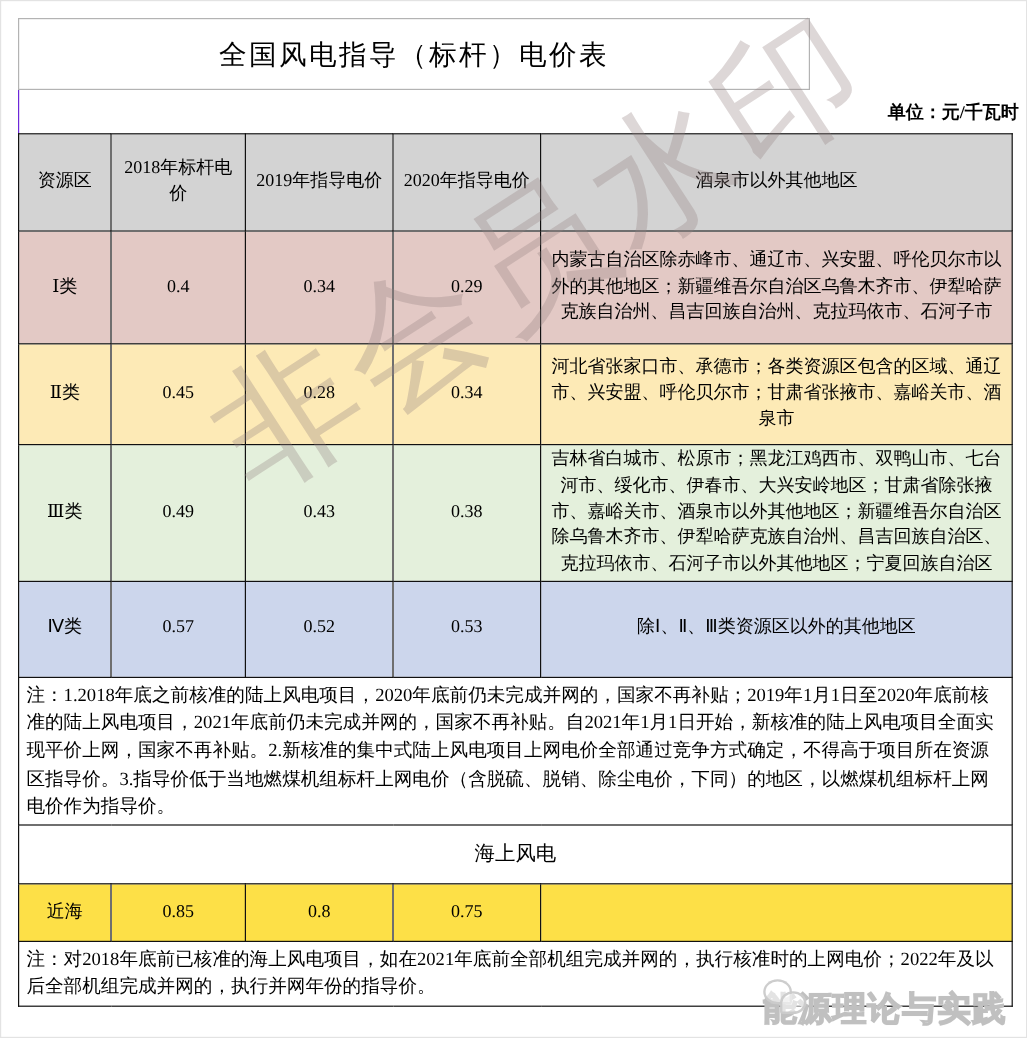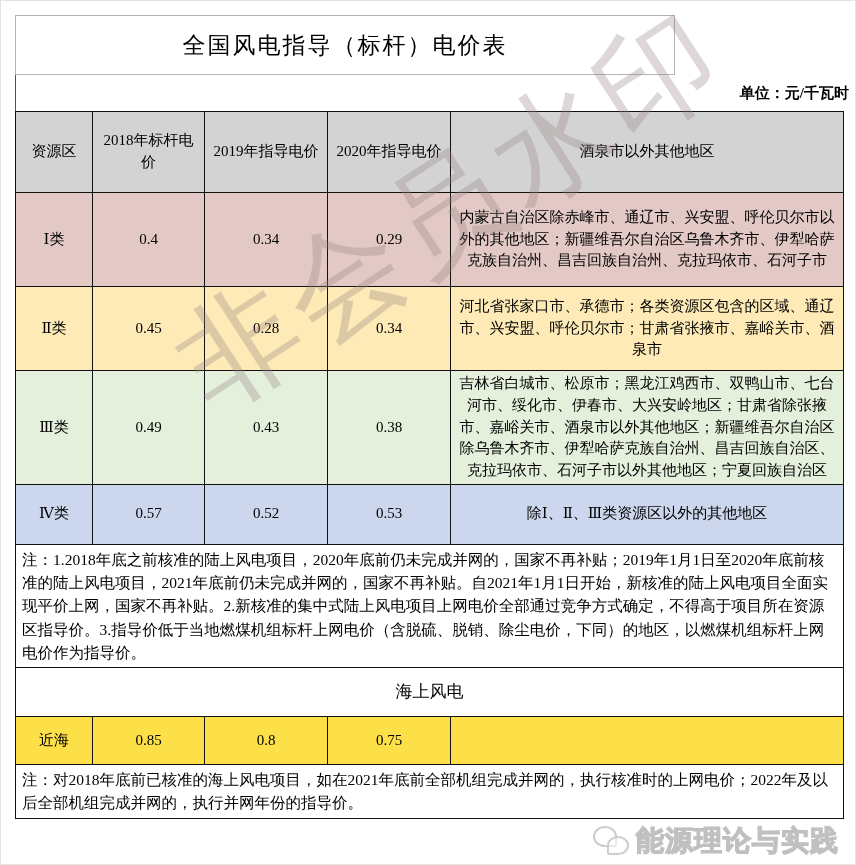--- a/index.html
+++ b/index.html
@@ -30,42 +30,42 @@
     box-sizing:border-box; overflow:hidden;
   }
   tr.header-row { height:81px; }
   tr.header-row td { font-size:15px; }
   tr.section-onshore { height:45px; }
   tr.section-offshore { height:49px; }
   tr.section-row td { font-size:17px; background:#ffffff; }
   tr.zone1 { height:94px; }
   tr.zone2 { height:84px; }
   tr.zone3 { height:107px; }
-  tr.zone4 { height:60px; }
+  tr.zone4 { height:80px;font-family:Liberation Serif, serif; }
   tr.nearsea { height:48px; }
   tr.tidal { height:42px; }
   td.regions { text-align:left; padding:3px 6px; }
   td.zone-label { font-size:16px; }
   tr.note-row td {
     text-align:left; vertical-align:middle; font-size:15.5px;
     line-height:1.5; padding:3px 6px; background:#ffffff;
   }
   tr.note1 { height:92px;margin-left:26px; }
   tr.note2 { height:53px; }
   td.merged-rule { text-align:left; padding:3px 8px; }
   .watermark {
     position:absolute; left:120px; top:130px; width:660px; height:160px;
     display:flex; align-items:center; justify-content:center;
     transform:rotate(-33deg); font-size:118px; letter-spacing:6px;
     white-space:nowrap; color:rgba(148,131,131,0.32);
     pointer-events:none; z-index:10; font-weight:400;
   }
   .logo {
     position:absolute; right:16px; bottom:4px; height:46px;
-    display:flex; align-items:flex-end; gap:3px; z-index:12;
+    display:flex; align-items:flex-start; gap:3px; z-index:12;flex-direction:column;
   }
   .bubble-wrap { position:relative; width:40px; height:36px; }
   .bubble1 {
     position:absolute; left:0; top:2px; width:24px; height:21px;
     border:2px solid rgba(200,200,200,0.9); border-radius:50% 50% 10% 50%;
     background:rgba(255,255,255,0.55); box-sizing:border-box;
   }
   .bubble2 {
     position:absolute; left:14px; top:12px; width:22px; height:19px;
     border:2px solid rgba(200,200,200,0.9); border-radius:50% 50% 50% 12%;

